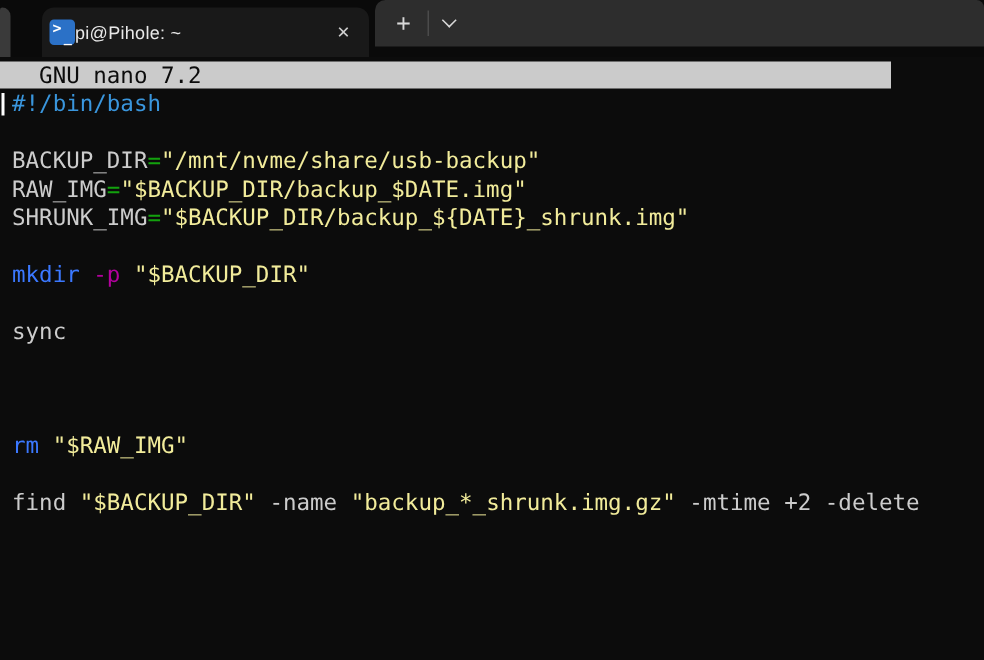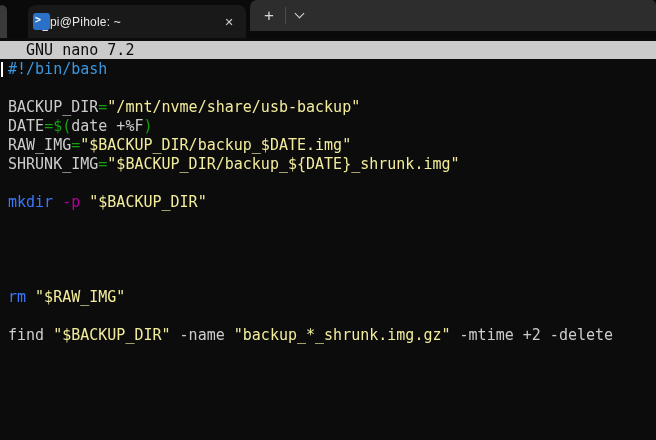--- a/index.html
+++ b/index.html
@@ -60,21 +60,21 @@
   }
 
   
   .term {
     position: absolute; top: 38px; left: 0; width: 656px; height: 402px;
     background: var(--background, #0c0c0c);
     font-family: "DejaVu Sans Mono", "Liberation Mono", monospace;
     font-size: 15px;
   }
   .nano-header {
-    margin-top: 3px; height: 18px; line-height: 18px; width: 656px;
+    margin-top: 3px; height: 18px; line-height: 18px; width: 594px;
     background: var(--nano-bar-bg, #ccc); color: var(--nano-bar-fg, #0c0c0c);
     white-space: pre; padding-left: 8px; font-size: 15px;
   }
   .code { padding-left: 8px; padding-top: 1px; }
   .line { position: relative; height: 19px; line-height: 19px; white-space: pre; }
   .cursor { position: absolute; left: -7px; top: 2px; width: 2px; height: 15px; background: #ffffff; }
 
   .tok.fg      { color: var(--foreground, #ccc); }
   .tok.green   { color: var(--green, #13A10E); }
   .tok.yellow  { color: var(--yellow, #F2EC9B); }
@@ -107,26 +107,26 @@
       </span>
     </div>
   </div>
 
   <div class="term">
     <div class="nano-header">  GNU nano 7.2</div>
     <div class="code" id="code">
         <div class="line"><span class="cursor"></span><span class="tok cyan">#!/bin/bash</span></div>
         <div class="line"></div>
         <div class="line"><span class="tok fg">BACKUP_DIR</span><span class="tok green">=</span><span class="tok yellow">"/mnt/nvme/share/usb-backup"</span></div>
-        <div class="line"><span class="tok fg">DATE</span><span class="tok green">=$(</span><span class="tok fg">date +%F</span><span class="tok green">)</span></div>
         <div class="line"><span class="tok fg">RAW_IMG</span><span class="tok green">=</span><span class="tok yellow">"$BACKUP_DIR/backup_$DATE.img"</span></div>
         <div class="line"><span class="tok fg">SHRUNK_IMG</span><span class="tok green">=</span><span class="tok yellow">"$BACKUP_DIR/backup_${DATE}_shrunk.img"</span></div>
         <div class="line"></div>
         <div class="line"><span class="tok blue">mkdir</span><span class="tok fg"> </span><span class="tok magenta">-p</span><span class="tok fg"> </span><span class="tok yellow">"$BACKUP_DIR"</span></div>
         <div class="line"></div>
+        <div class="line"><span class="tok fg">sync</span></div>
         <div class="line"></div>
         <div class="line"></div>
         <div class="line"></div>
         <div class="line"><span class="tok blue">rm</span><span class="tok fg"> </span><span class="tok yellow">"$RAW_IMG"</span></div>
         <div class="line"></div>
         <div class="line"><span class="tok fg">find </span><span class="tok yellow">"$BACKUP_DIR"</span><span class="tok fg"> -name </span><span class="tok yellow">"backup_*_shrunk.img.gz"</span><span class="tok fg"> -mtime +2 -delete</span></div>
       </div>
   </div>
 
 </div>

